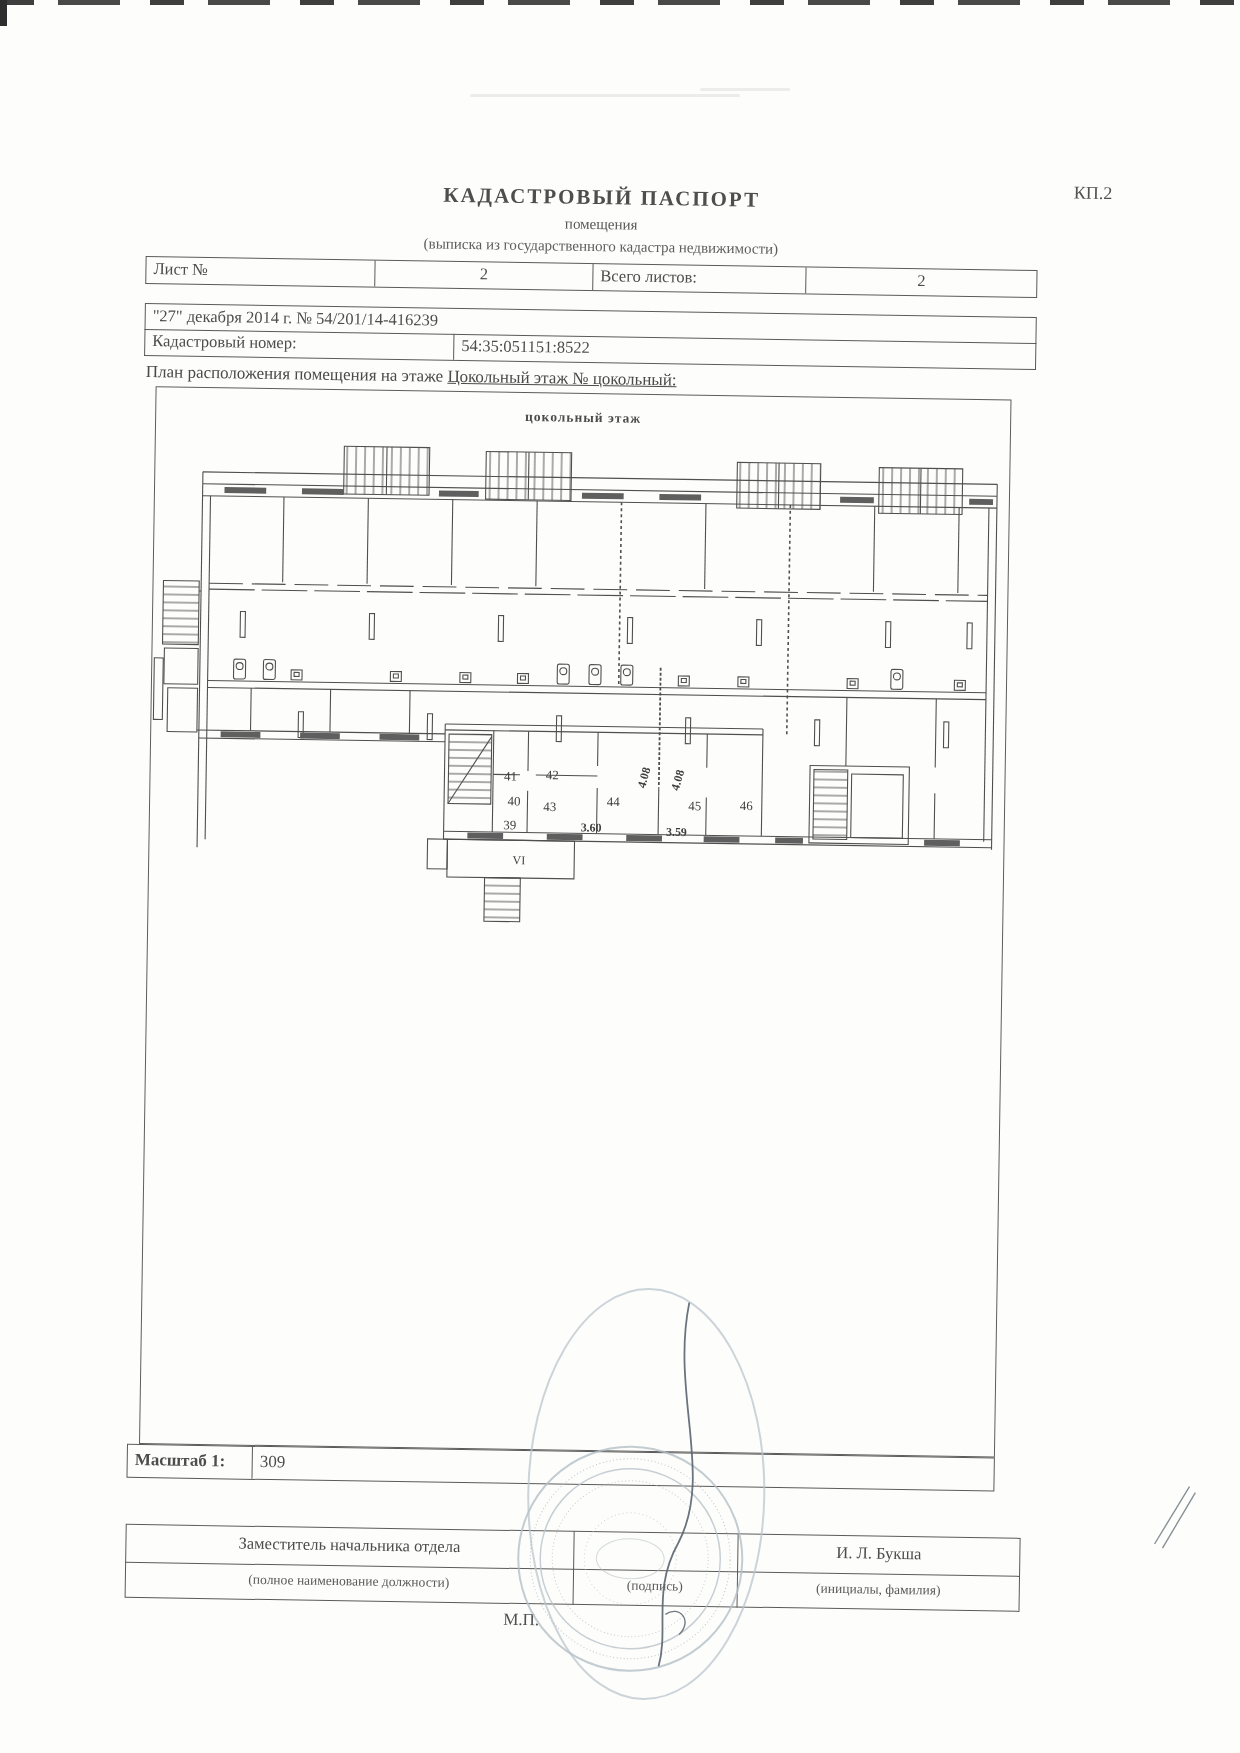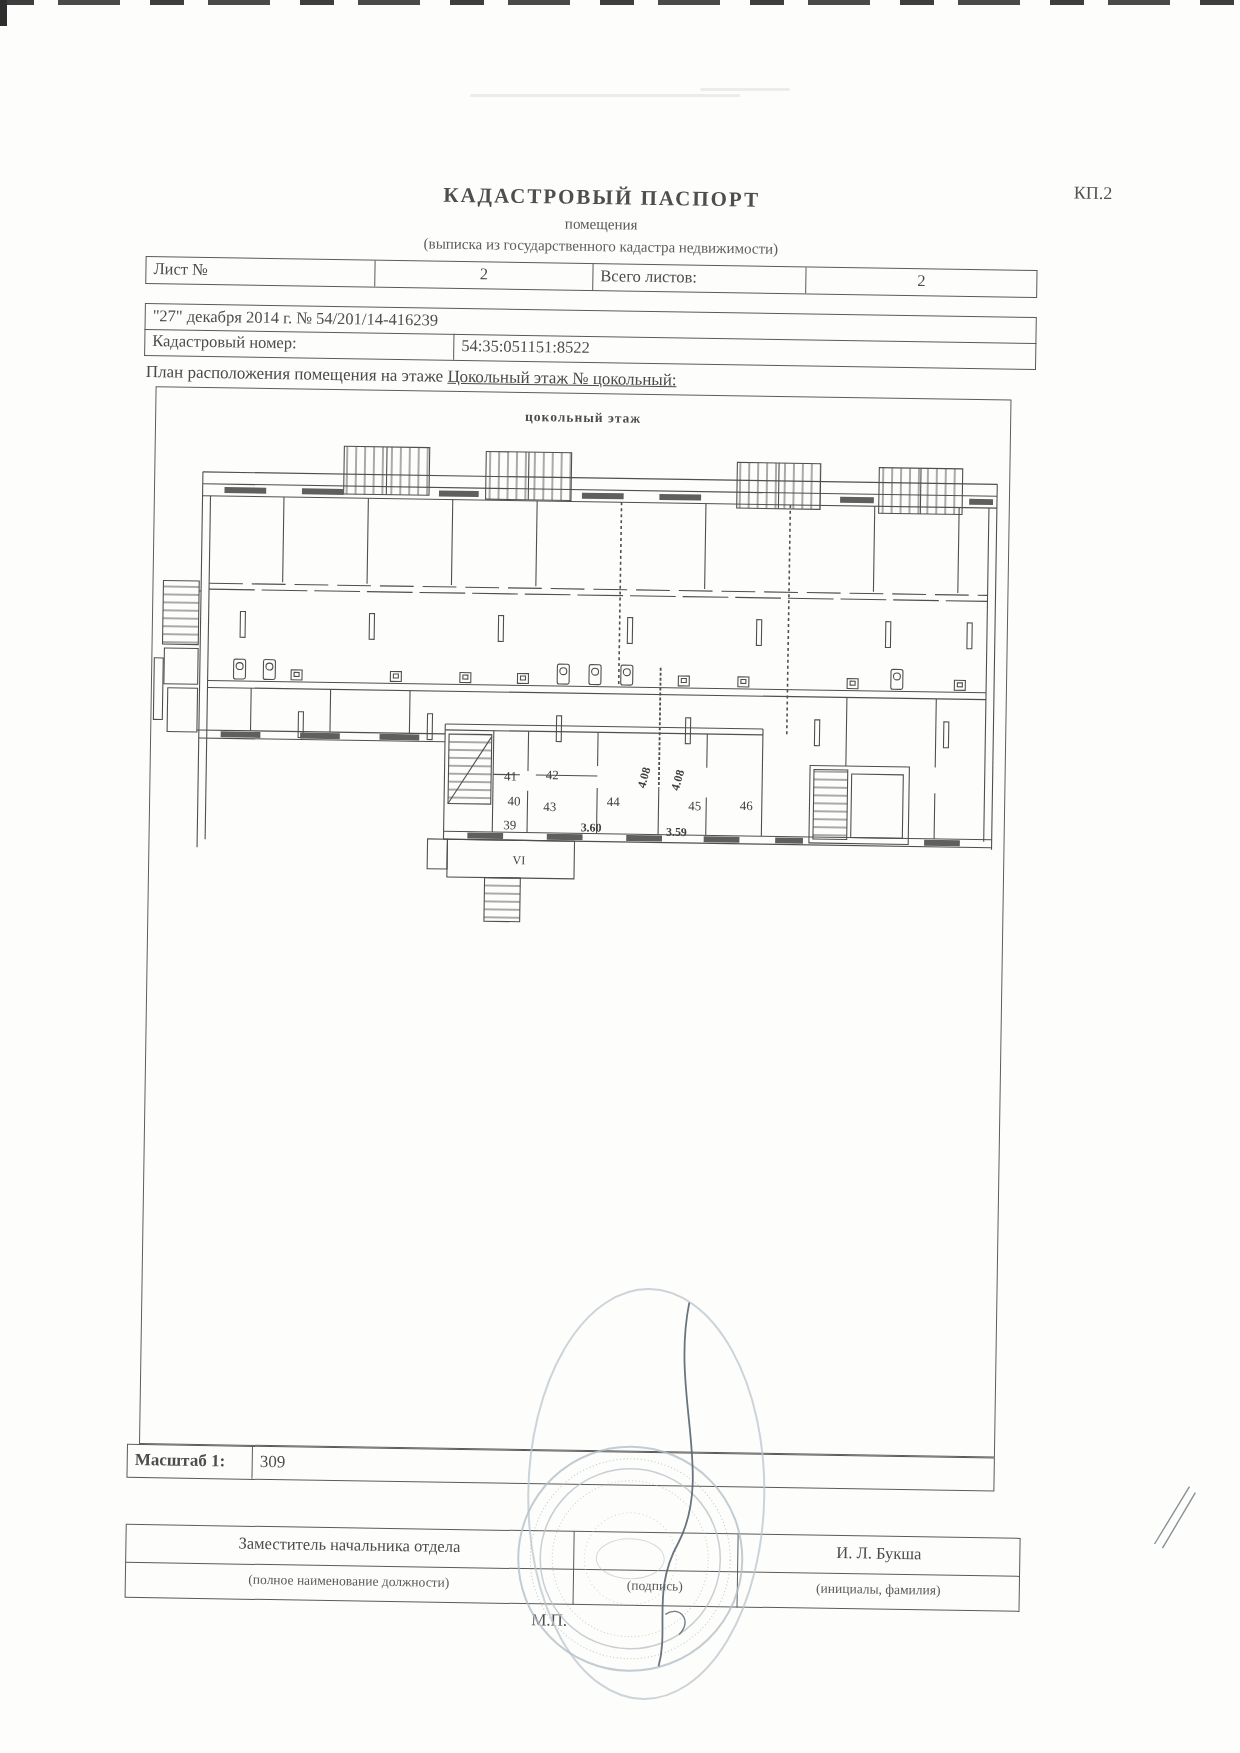--- a/index.html
+++ b/index.html
@@ -307,21 +307,21 @@
       <div class="abs" style="left:0;top:38px;width:895px;border-top:1.2px solid #5a5a5a;"></div>
       <div class="abs" style="left:448px;top:0;height:74px;border-left:1.2px solid #5a5a5a;"></div>
       <div class="abs" style="left:612px;top:0;height:74px;border-left:1.2px solid #5a5a5a;"></div>
       <div class="sig-cell" style="left:0;top:8px;width:448px;">Заместитель начальника отдела</div>
       <div class="sig-cell" style="left:612px;top:8px;width:283px;">И. Л. Букша</div>
       <div class="sig-cell hint" style="left:0;top:46px;width:448px;">(полное наименование должности)</div>
       <div class="sig-cell hint" style="left:448px;top:46px;width:164px;">(подпись)</div>
       <div class="sig-cell hint" style="left:612px;top:46px;width:283px;">(инициалы, фамилия)</div>
     </div>
 
-    <div class="abs mp" style="left:552px;top:1608px;text-align:right;">М.П.</div>
+    <div class="abs mp" style="left:524px;top:1608px;text-align:right;">М.П.</div>
 
     <svg class="abs" style="left:500px;top:1280px;" width="340" height="440" viewBox="0 0 340 440" fill="none">
       <ellipse cx="165" cy="210" rx="118" ry="205" stroke="#bcc6cd" stroke-width="2" opacity="0.75"></ellipse>
       <circle cx="150" cy="275" r="112" stroke="#b4bfc7" stroke-width="2" opacity="0.8"></circle>
       <circle cx="150" cy="275" r="90" stroke="#b9c3ca" stroke-width="1.5" opacity="0.8"></circle>
       <circle cx="150" cy="275" r="100" stroke="#aeb9c1" stroke-width="1" stroke-dasharray="1 2.5" opacity="0.8"></circle>
       <circle cx="150" cy="275" r="78" stroke="#aeb9c1" stroke-width="1" stroke-dasharray="1 2.5" opacity="0.7"></circle>
       <circle cx="150" cy="275" r="46" stroke="#b9c3ca" stroke-width="1" stroke-dasharray="1 3" opacity="0.7"></circle>
       <ellipse cx="150" cy="275" rx="34" ry="20" stroke="#b9c3ca" stroke-width="1" opacity="0.6"></ellipse>
       <path d="M205 18 C 188 110, 232 190, 198 258 C 172 306, 190 344, 180 382" stroke="#5a6570" stroke-width="1.8" opacity="0.9"></path>

